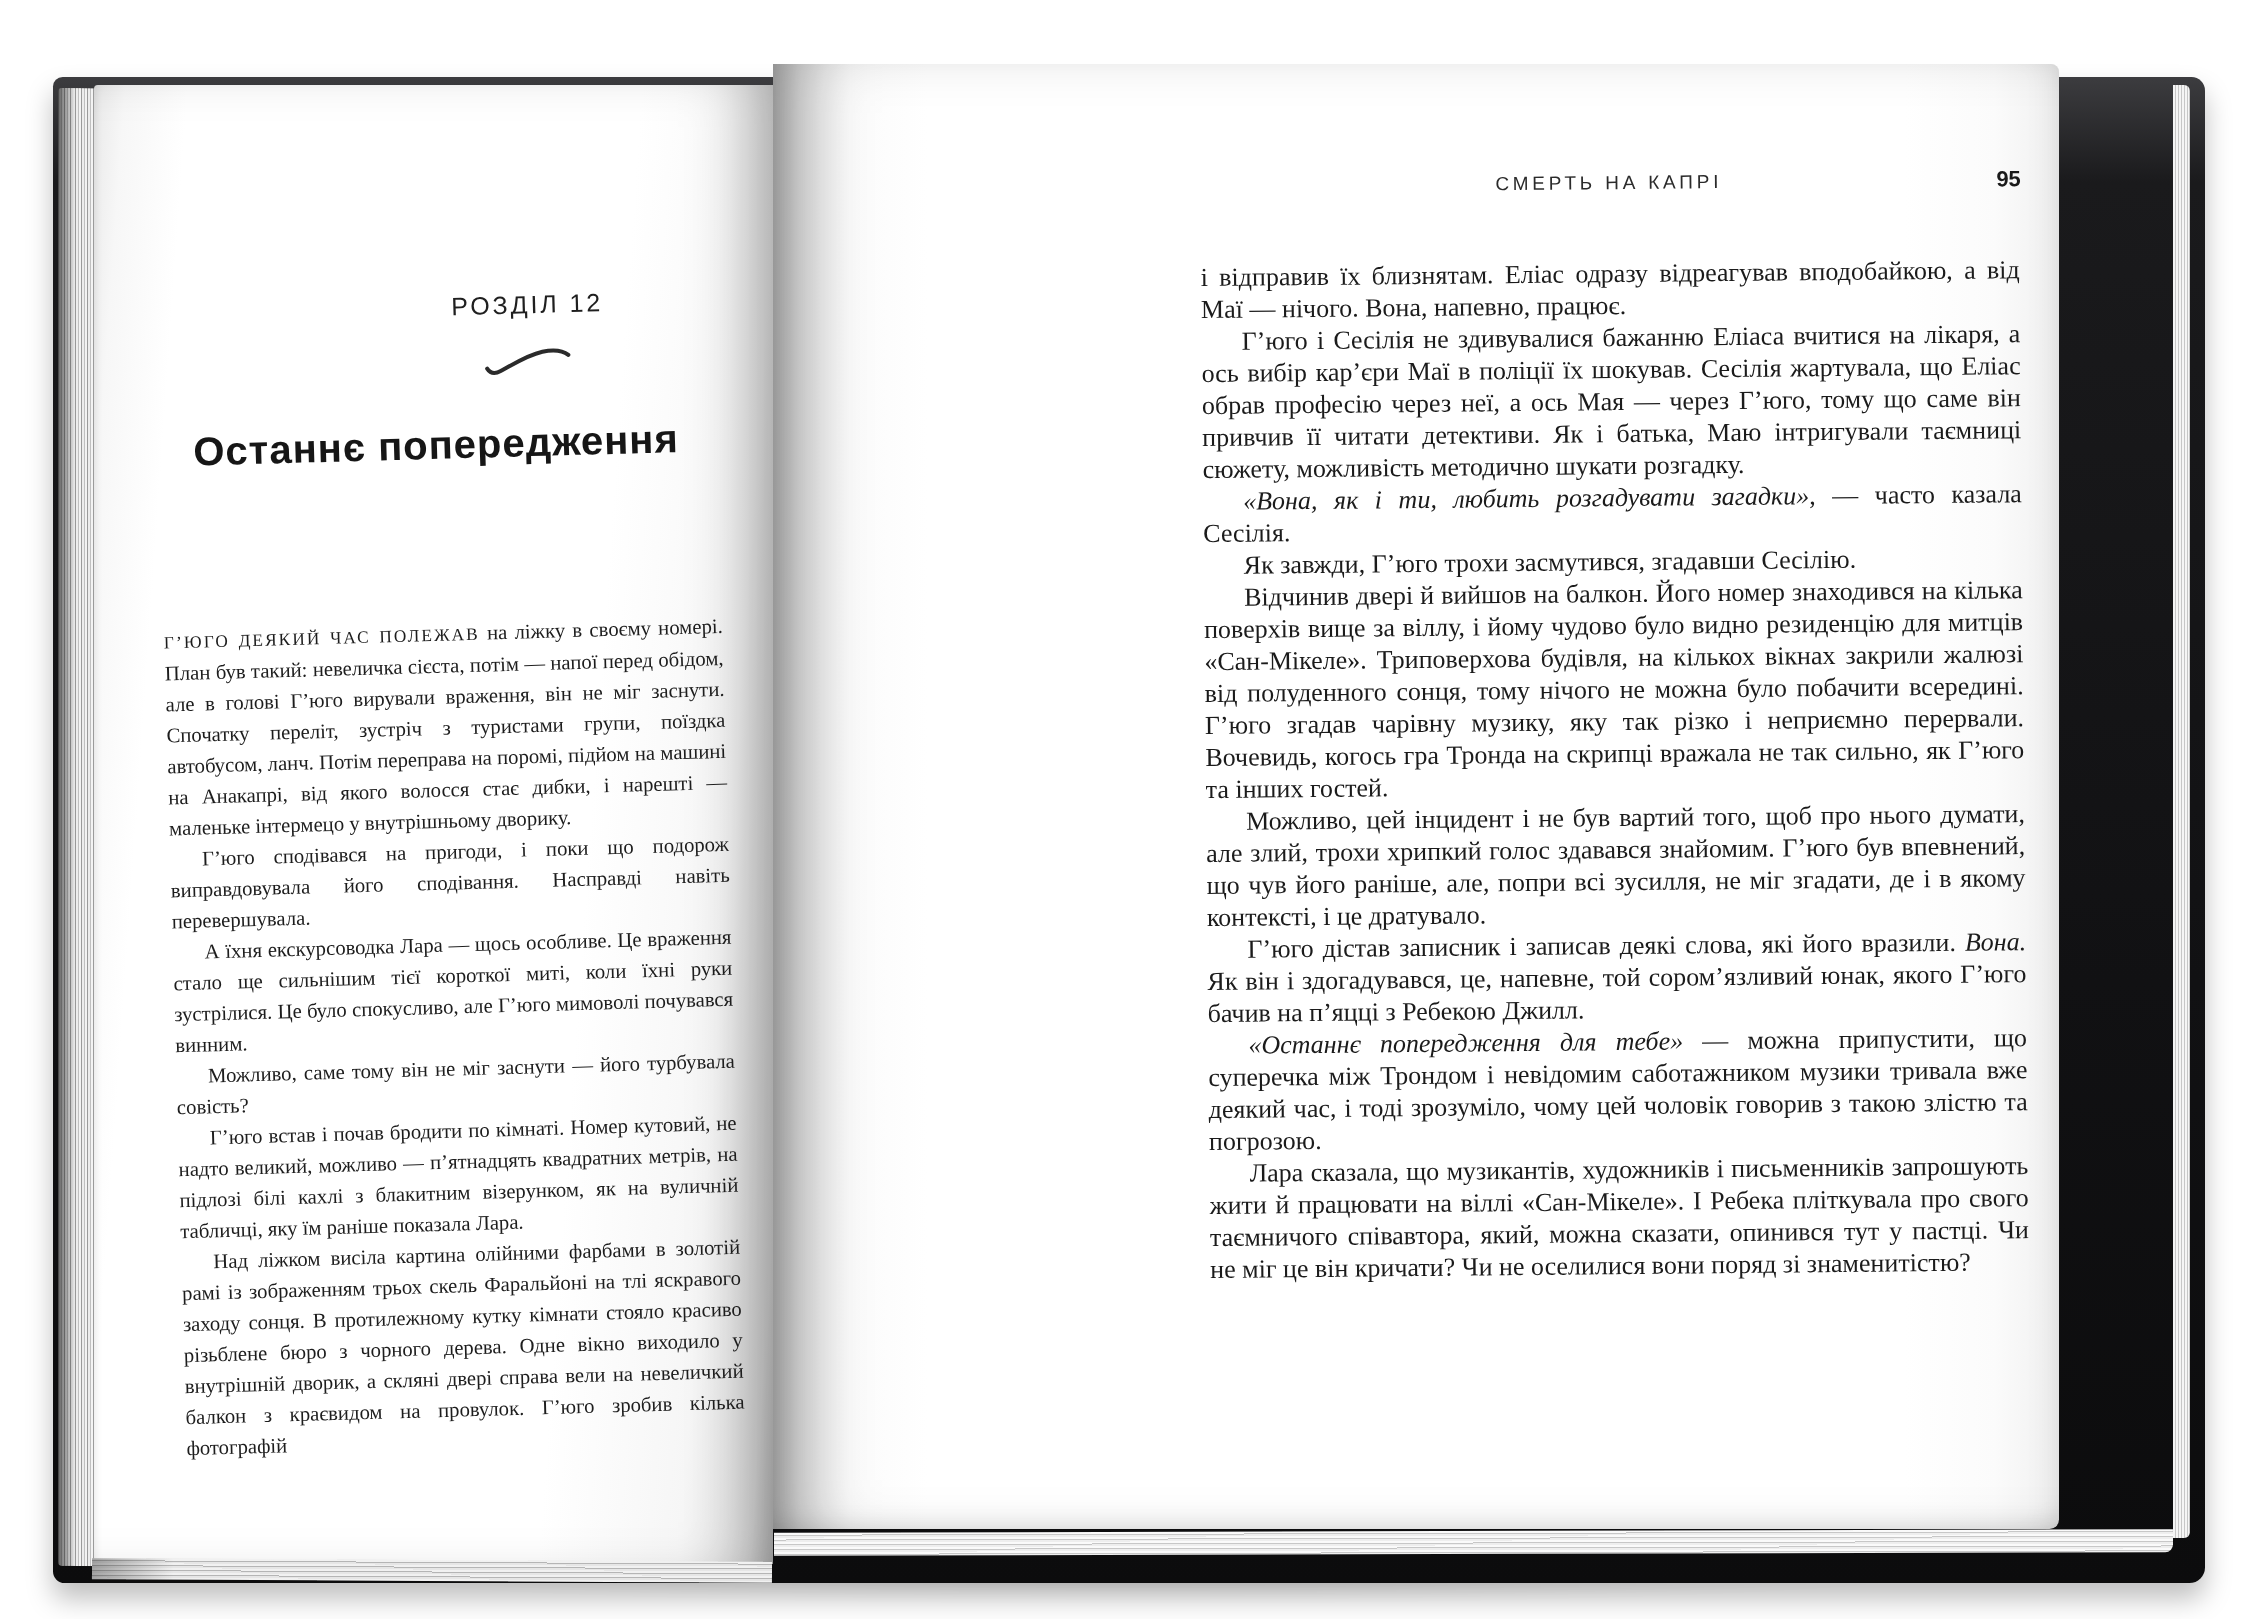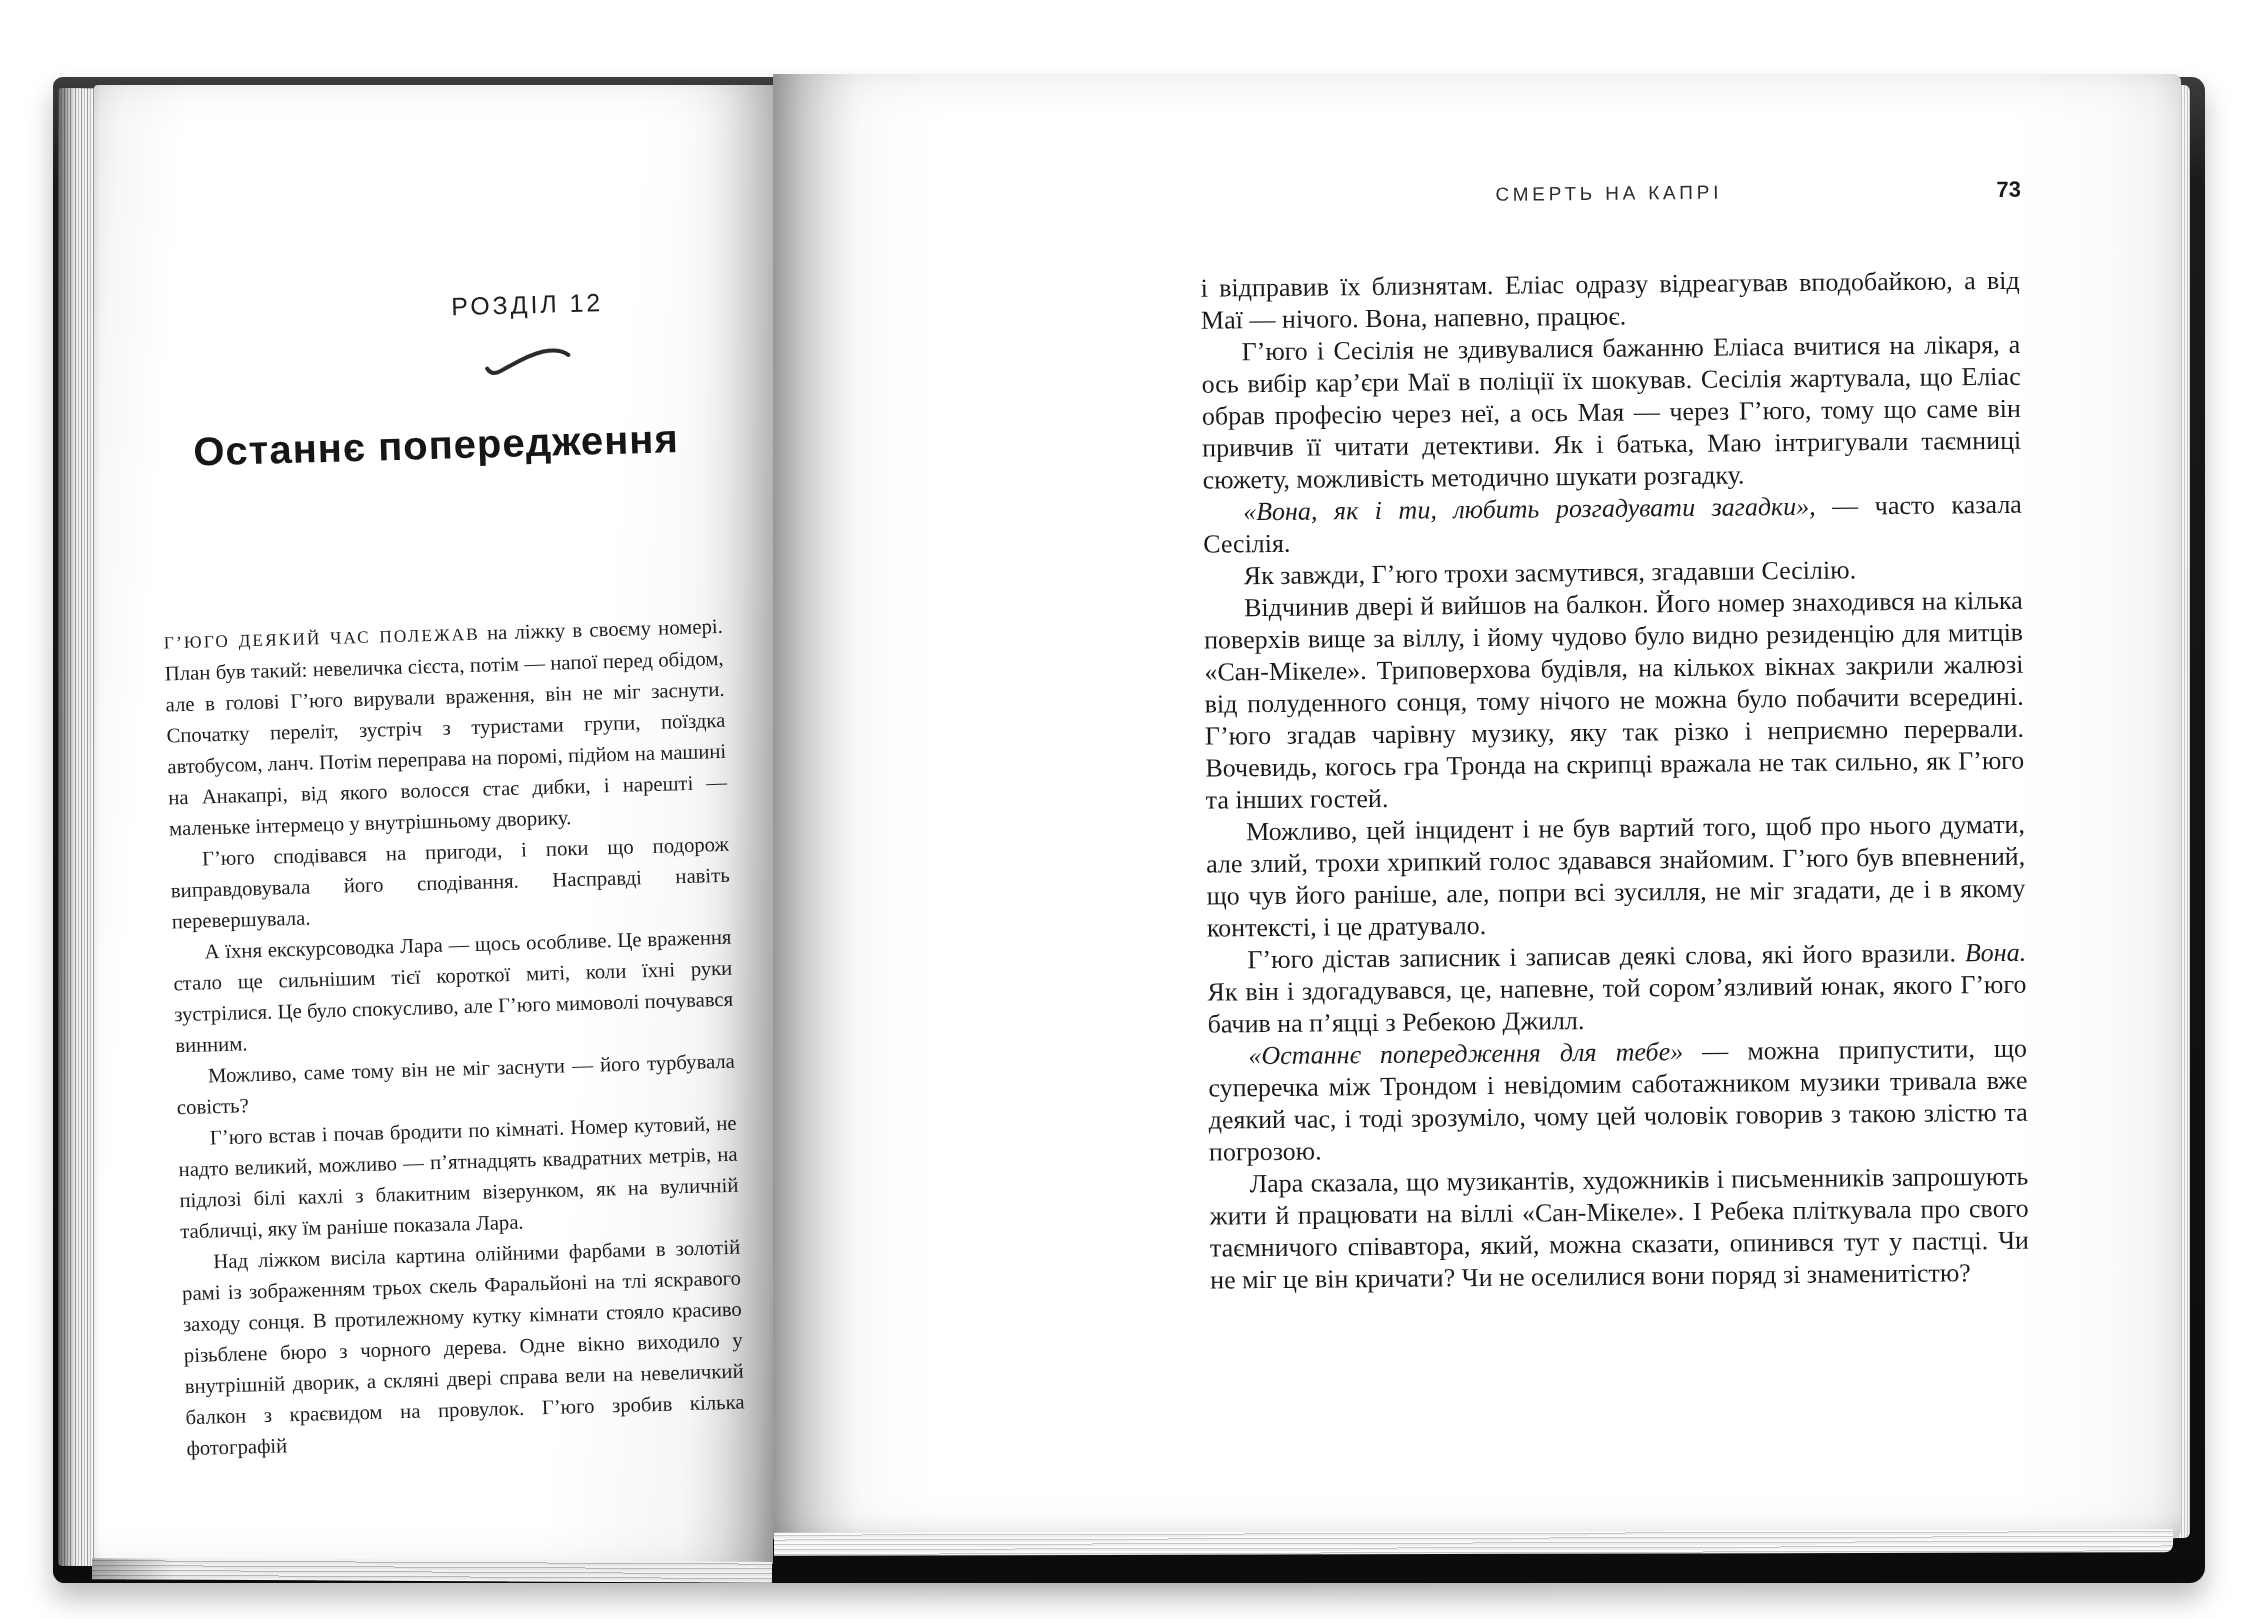--- a/index.html
+++ b/index.html
@@ -29,21 +29,21 @@
     background:repeating-linear-gradient(to bottom,#fafafa 0 1.9px,#c7c7c7 1.9px 2.9px,#eeeeee 2.9px 4.8px);
     transform:rotate(-0.15deg);}
   .stack-right{position:absolute;left:2173px;top:85px;width:17.3px;height:1453px;border-radius:0 5.8px 5.8px 0;
     background:repeating-linear-gradient(to right,#f5f5f5 0 1.9px,#c6c6c6 1.9px 2.9px);}
 
   
   .page{position:absolute;}
   .page-left{left:94px;top:85px;width:679px;height:1479px;border-radius:3.8px 0 0 5.8px;
     background:linear-gradient(94deg,#e9e9e9 0%,#f7f7f7 4%,#ffffff 12%,#ffffff 70%,#f6f6f6 88%,#e2e2e2 97%,#cdcdcd 100%);
     box-shadow:inset -53px 0 67px -38px rgba(0,0,0,0.38),inset 5.8px 0 9.6px -5.8px rgba(0,0,0,0.12);}
-  .page-right{left:773px;top:74px;width:1408px;height:1465px;border-radius:0 7.7px 9.6px 0;
+  .page-right{left:773px;top:64px;width:1286px;height:1465px;border-radius:0 7.7px 9.6px 0;
     background:linear-gradient(90deg,#d5d5d5 0%,#ededed 2%,#fbfbfb 6%,#ffffff 12%,#ffffff 88%,#fbfbfb 95%,#f0f0f0 100%);
     box-shadow:inset 60px 0 77px -43px rgba(0,0,0,0.42),inset -24px 0 34px -24px rgba(0,0,0,0.10),inset 0 -17.3px 24px -14.4px rgba(0,0,0,0.10);}
 
   .left-inner{position:absolute;inset:0;transform:rotate(-1.6deg);transform-origin:50% 40%;}
   .right-inner{position:absolute;inset:0;transform:rotate(-0.55deg);transform-origin:50% 45%;}
 
   
   .chapter-label{position:absolute;left:290px;top:208px;width:307px;text-align:center;
     font-family:"Liberation Sans","DejaVu Sans",sans-serif;font-size:25px;letter-spacing:2.9px;color:#1f1f1f;}
   .ornament{position:absolute;left:396px;top:261px;width:94px;height:35px;}
@@ -89,21 +89,21 @@
         <p class="para">Можливо, саме тому він не міг заснути — його турбувала совість?</p>
         <p class="para">Г’юго встав і почав бродити по кімнаті. Номер кутовий, не надто великий, можливо — п’ятнадцять квадратних метрів, на підлозі білі кахлі з блакитним візерунком, як на вуличній табличці, яку їм раніше показала Лара.</p>
         <p class="para">Над ліжком висіла картина олійними фарбами в золотій рамі із зображенням трьох скель Фаральйоні на тлі яскравого заходу сонця. В протилежному кутку кімнати стояло красиво різьблене бюро з чорного дерева. Одне вікно виходило у внутрішній дворик, а скляні двері справа вели на невеличкий балкон з краєвидом на провулок. Г’юго зробив кілька фотографій</p>
       </div>
     </div>
   </div>
 
   <div class="page page-right">
     <div class="right-inner">
       <div class="running-head">СМЕРТЬ НА КАПРІ</div>
-      <div class="page-number">73</div>
+      <div class="page-number">95</div>
       <div class="right-body">
         <p class="para no-indent">і відправив їх близнятам. Еліас одразу відреагував вподобайкою, а від Маї — нічого. Вона, напевно, працює.</p>
         <p class="para">Г’юго і Сесілія не здивувалися бажанню Еліаса вчитися на лікаря, а ось вибір кар’єри Маї в поліції їх шокував. Сесілія жартувала, що Еліас обрав професію через неї, а ось Мая — через Г’юго, тому що саме він привчив її читати детективи. Як і батька, Маю інтригували таємниці сюжету, можливість методично шукати розгадку.</p>
         <p class="para"><em>«Вона, як і ти, любить розгадувати загадки»</em><span>, — часто казала Сесілія.</span></p>
         <p class="para">Як завжди, Г’юго трохи засмутився, згадавши Сесілію.</p>
         <p class="para">Відчинив двері й вийшов на балкон. Його номер знаходився на кілька поверхів вище за віллу, і йому чудово було видно резиденцію для митців «Сан-Мікеле». Триповерхова будівля, на кількох вікнах закрили жалюзі від полуденного сонця, тому нічого не можна було побачити всередині. Г’юго згадав чарівну музику, яку так різко і неприємно перервали. Вочевидь, когось гра Тронда на скрипці вражала не так сильно, як Г’юго та інших гостей.</p>
         <p class="para">Можливо, цей інцидент і не був вартий того, щоб про нього думати, але злий, трохи хрипкий голос здавався знайомим. Г’юго був впевнений, що чув його раніше, але, попри всі зусилля, не міг згадати, де і в якому контексті, і це дратувало.</p>
         <p class="para"><span>Г’юго дістав записник і записав деякі слова, які його вразили. </span><em>Вона.</em><span> Як він і здогадувався, це, напевне, той сором’язливий юнак, якого Г’юго бачив на п’яцці з Ребекою Джилл.</span></p>
         <p class="para"><em>«Останнє попередження для тебе»</em><span> — можна припустити, що суперечка між Трондом і невідомим саботажником музики тривала вже деякий час, і тоді зрозуміло, чому цей чоловік говорив з такою злістю та погрозою.</span></p>
         <p class="para">Лара сказала, що музикантів, художників і письменників запрошують жити й працювати на віллі «Сан-Мікеле». І Ребека пліткувала про свого таємничого співавтора, який, можна сказати, опинився тут у пастці. Чи не міг це він кричати? Чи не оселилися вони поряд зі знаменитістю?</p>

